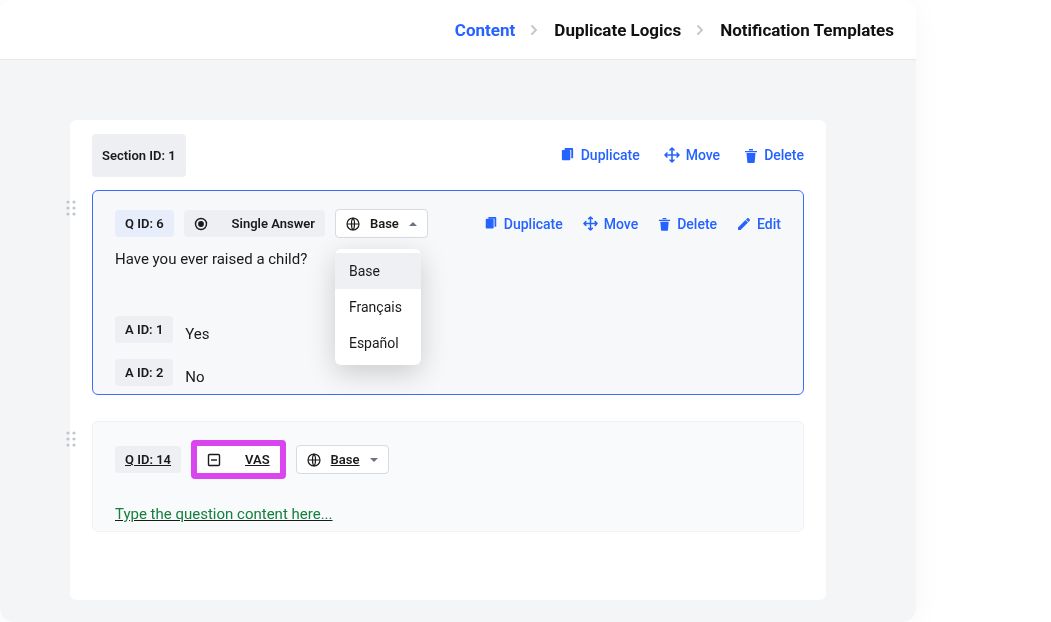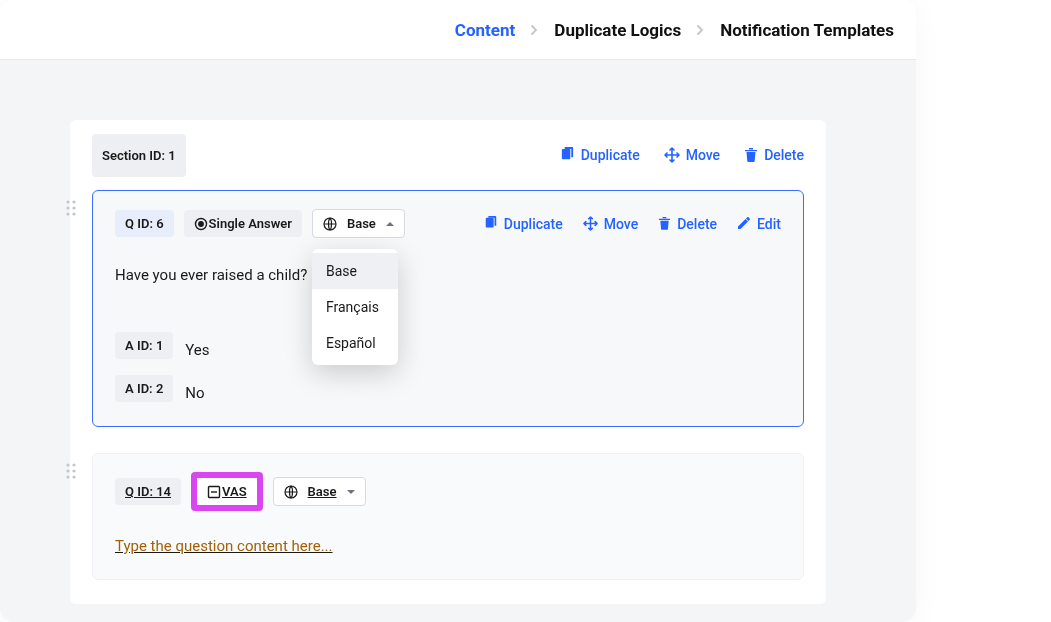--- a/index.html
+++ b/index.html
@@ -83,30 +83,31 @@
   .section-actions {
     margin-left: auto;
     display: flex;
     gap: 24px;
   }
   .link-btn {
     color: #2463ff;
     font-size: 14px;
     font-weight: 500;
     display: inline-flex;
+    align-items: center;
     gap: 6px;
     cursor: pointer;
   }
   .link-btn svg { flex-shrink: 0; }
 
   
   .question-card {
     margin-top: 18px;
     border-radius: 6px;
-    padding: 18px 22px 24px 22px;
+    padding: 18px 22px 8px 22px;
     position: relative;
   }
   .question-card.selected {
     background: #f7f8fa;
     border: 1.5px solid #3a6dff;
   }
   .question-card.plain {
     background: #f9fafb;
     border: 1px solid #f0f1f4;
   }
@@ -126,21 +127,21 @@
   }
   .q-type-badge {
     background: #edeff3;
     color: #1a1a1a;
     font-size: 13px;
     font-weight: 600;
     padding: 6px 10px;
     border-radius: 4px;
     display:inline-flex;
     align-items:center;
-    gap: 1px;
+    gap: 24px;
   }
   .lang-select {
     border: 1px solid #d7dae1;
     background: #fff;
     color: #1a1a1a;
     font-size: 13px;
     font-weight: 600;
     padding: 6px 10px;
     border-radius: 4px;
     display:inline-flex;
@@ -148,21 +149,21 @@
     gap: 10px;
     cursor:pointer;
   }
   .lang-select .caret { color:#6b7280; }
   .q-actions {
     margin-left:auto;
     display:flex;
     gap: 20px;
   }
   .q-text {
-    margin-top: 28px;
+    margin-top: 12px;
     font-size: 15px;
     color: #1a1a1a;
   }
   .answers { margin-top: 48px; display:flex; flex-direction:column; gap: 16px; }
   .answer {
     display:flex;
     align-items:flex-end;
     gap: 12px;
     font-size: 15px;
     color: #1a1a1a;
@@ -170,21 +171,21 @@
   .a-id-badge {
     background: #edeff3;
     font-size: 13px;
     font-weight: 600;
     padding: 6px 10px;
     border-radius: 4px;
   }
   .placeholder-text {
     margin-top: 26px;
     font-size: 15px;
-    color: #a16207;
+    color: #15803d;
   }
 
   
   .lang-popover {
     position:absolute;
     top: 40px;
     left: 0;
     background:#fff;
     border-radius:6px;
     box-shadow: 0 8px 28px rgba(0,0,0,0.18);

